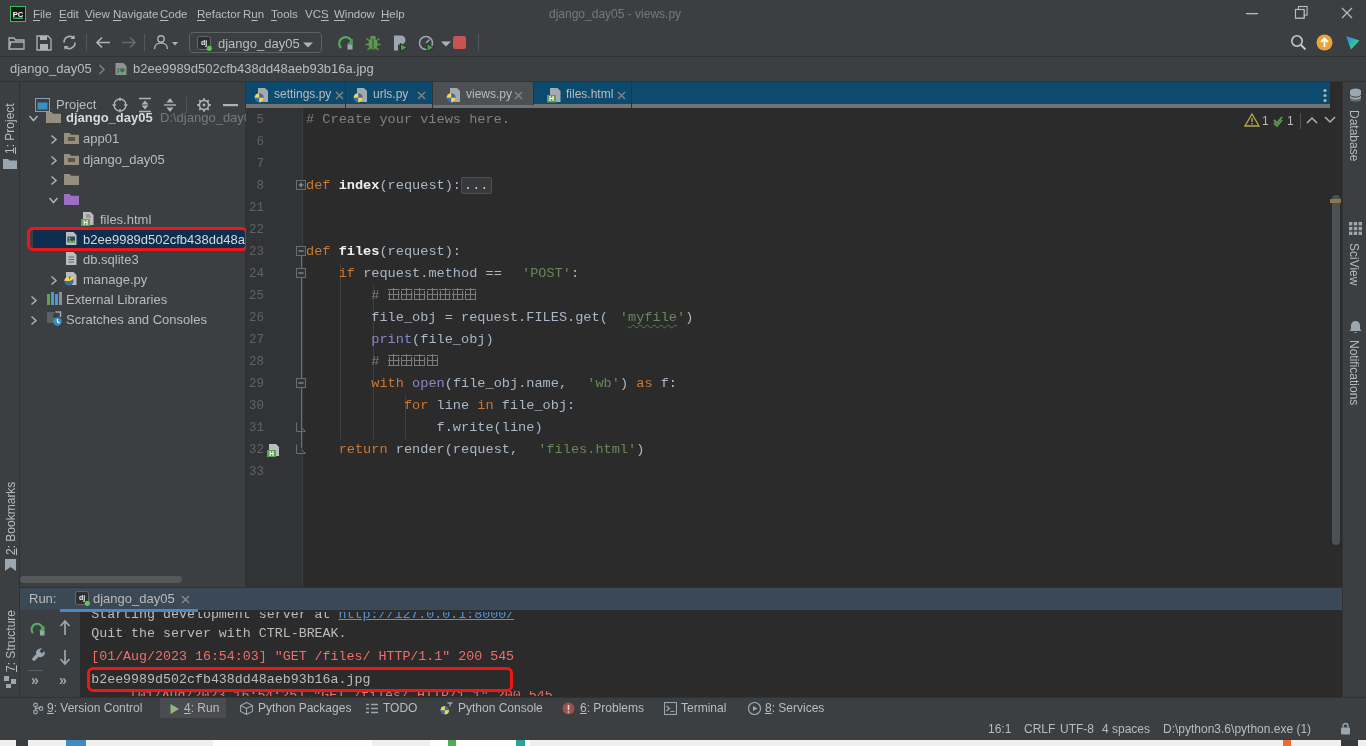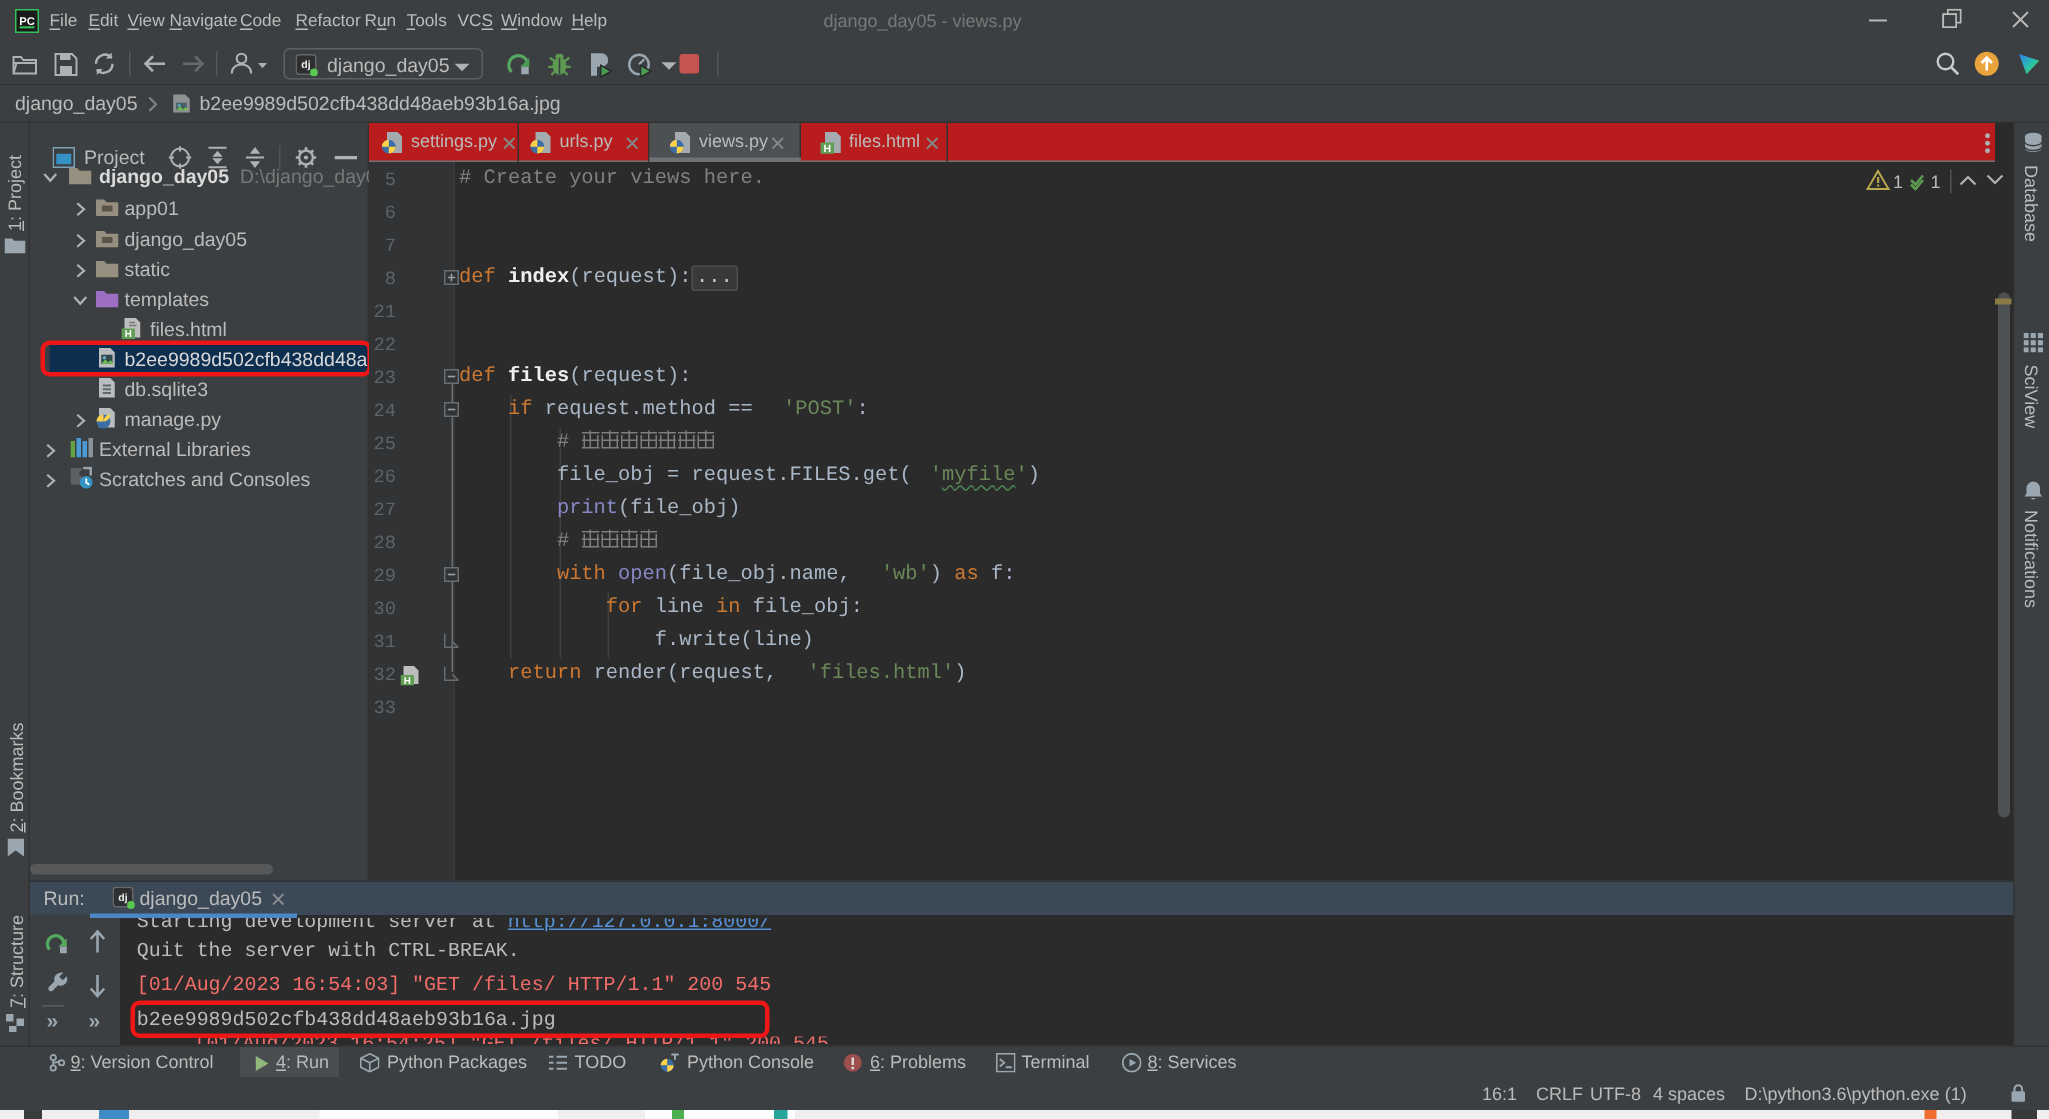--- a/index.html
+++ b/index.html
@@ -20,21 +20,21 @@
   
   #lstripe{left:0;top:82px;width:20px;height:615px;background:#3c3f41;border-right:1px solid #323232;}
   #rstripe{left:1342px;top:82px;width:24px;height:615px;background:#3c3f41;border-left:1px solid #323232;}
   .vlabL{position:absolute;color:#bbbbbb;font-size:12px;white-space:nowrap;transform:rotate(-90deg);transform-origin:0 0;}
   .vlabR{position:absolute;color:#bbbbbb;font-size:12px;white-space:nowrap;transform:rotate(90deg);transform-origin:0 0;}
   
   #proj{left:20px;top:82px;width:226px;height:506px;background:#3c3f41;border-right:1px solid #323232;}
   #projhead{left:20px;top:82px;width:225px;height:26px;color:#bbbbbb;font-size:13px;line-height:26px;margin-top:10px;}
   .trow{position:absolute;left:0;width:226px;height:20px;color:#bbbbbb;font-size:13px;line-height:20px;white-space:nowrap;}
   
-  #tabs{left:246px;top:82px;width:1084px;height:26px;background:#b91c1c;border-bottom:1px solid #737373;}
+  #tabs{left:246px;top:82px;width:1084px;height:26px;background:#0c4a6e;border-bottom:4px solid #737373;}
   .tab{position:absolute;top:0;height:26px;color:#bbbbbb;font-size:12px;line-height:25px;border-right:1px solid #323232;}
   
   #editor{left:246px;top:108px;width:1084px;height:480px;background:#2b2b2b;overflow:hidden;}
   .lnum2{position:absolute;left:-12px;width:30px;text-align:right;color:#606366;font-size:12.5px;line-height:22px;font-family:"Liberation Mono",monospace;}
   #code{font-family:"Liberation Mono",monospace;font-size:13.6px;line-height:22px;color:#a9b7c6;white-space:pre;}
   .k{color:#cc7832;} .s{color:#6a8759;margin-left:12px;} .c{color:#808080;} .fn{color:#efefef;font-weight:bold;} .bi{color:#8888c6;}
   .wavy{text-decoration:underline wavy #4e8052;text-underline-offset:3px;text-decoration-thickness:1px;}
   .fold{background:#37393a;border:1px solid #4d4f51;border-radius:2px;color:#c8c8c8;padding:0 2px;}
   .hz{display:inline-block;width:11.6px;height:12px;margin:0 0.6px;vertical-align:-1px;background:
     linear-gradient(#7d7d7d,#7d7d7d) 0 0.5px/11.6px 1.1px,
@@ -201,22 +201,20 @@
     <rect x="1" y="4" width="10" height="4" fill="#9aa7b0"></rect>
   </svg>
   <div class="abs" id="proj">
     <div class="abs" style="left:13px;top:148px;width:212px;height:20px;background:#0d2e4e"></div>
     <div class="trow" style="top:26px">
         <span style="left:46px;position:absolute;color:#dadada;font-weight:bold">django_day05</span>
         <span style="left:140px;position:absolute;color:#787878">D:\django_day0</span>
       </div>
     <div class="trow" style="top:47px;left:63px">app01</div>
     <div class="trow" style="top:68px;left:63px">django_day05</div>
-    <div class="trow" style="top:88px;left:63px">static</div>
-    <div class="trow" style="top:108px;left:63px">templates</div>
     <div class="trow" style="top:128px;left:80px">files.html</div>
     <div class="trow" style="top:148px;left:63px;color:#d8d8d8">b2ee9989d502cfb438dd48a</div>
     <div class="trow" style="top:168px;left:63px">db.sqlite3</div>
     <div class="trow" style="top:188px;left:63px">manage.py</div>
     <div class="trow" style="top:208px;left:46px">External Libraries</div>
     <div class="trow" style="top:228px;left:46px">Scratches and Consoles</div>
 
     <svg class="abs" style="left:8px;top:31px" width="11" height="11">
         <path d="M1.5 3 L5.5 7.5 L9.5 3" fill="none" stroke="#afb1b3" stroke-width="1.5"></path>
       </svg>

